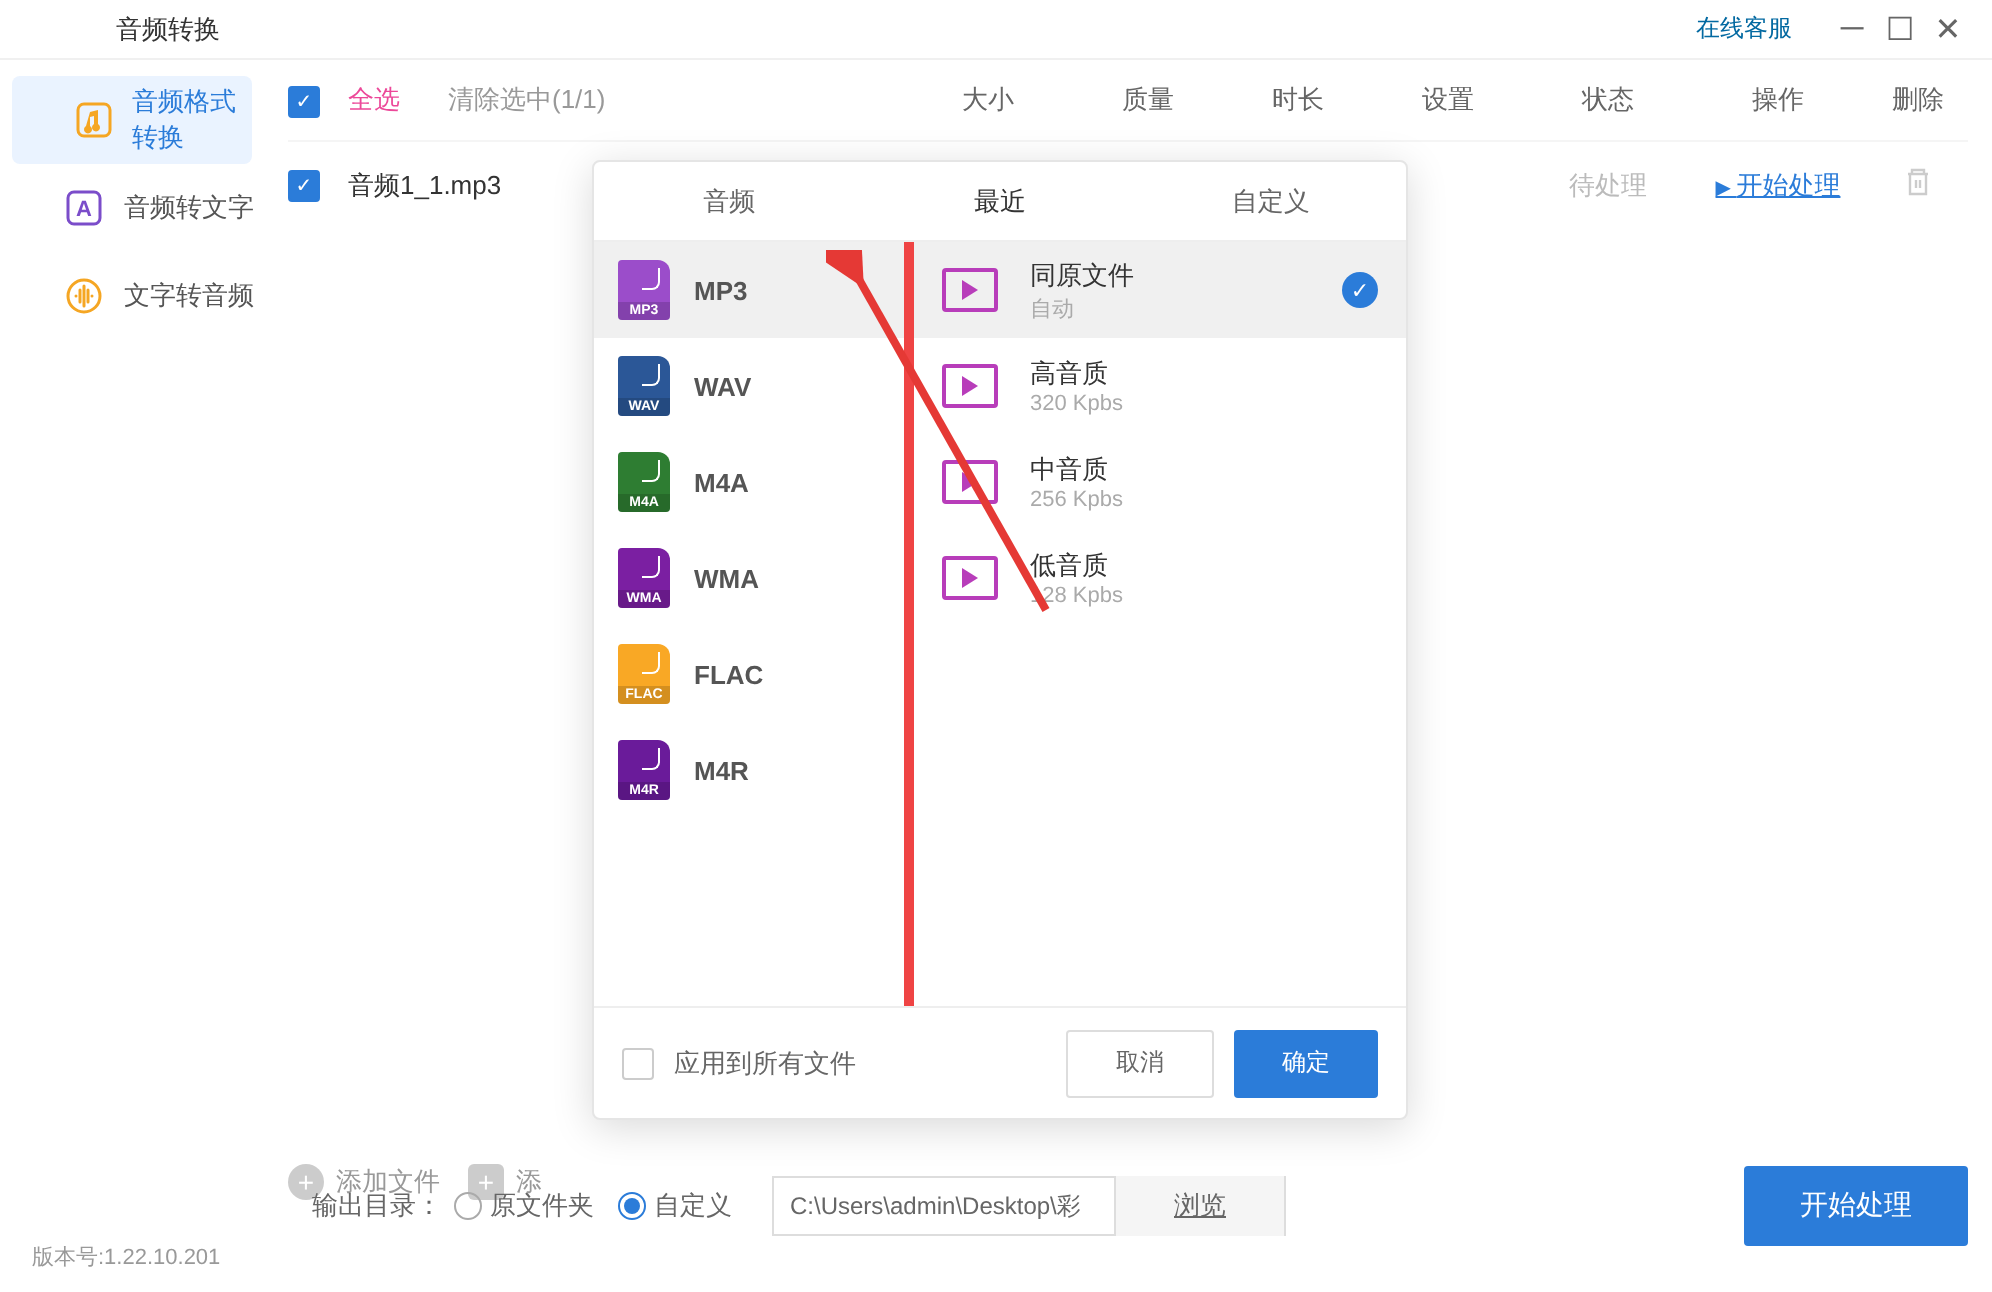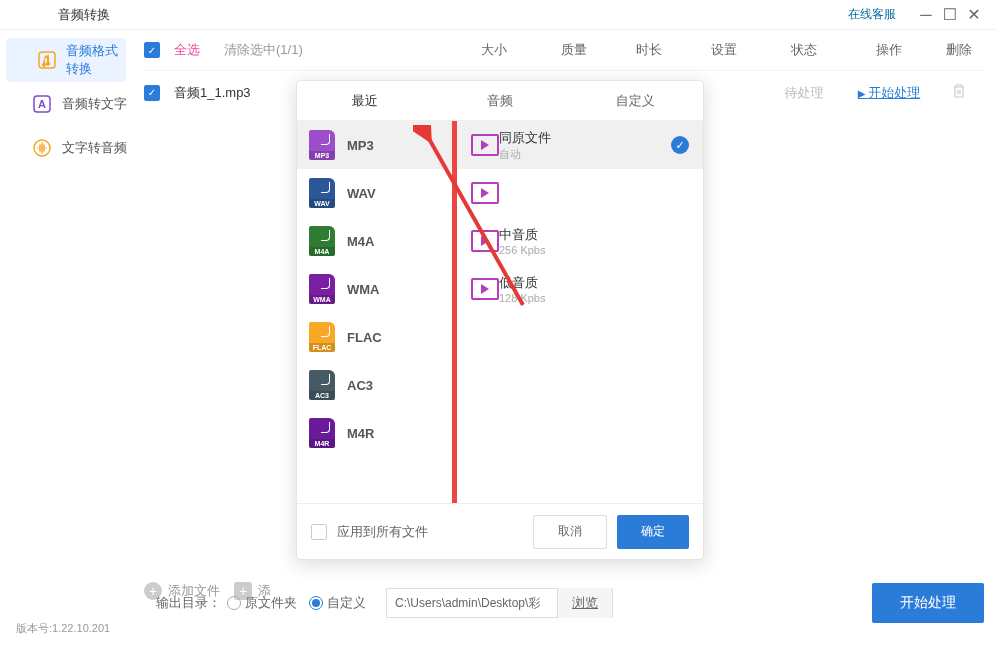--- a/index.html
+++ b/index.html
@@ -48,39 +48,39 @@
     .plus-square { width: 18px; height: 18px; border-radius: 3px; background: #ccc; color: #fff; display: flex; align-items: center; justify-content: center; font-size: 14px; }
     
     .output-bar { position: absolute; bottom: 28px; left: 156px; right: 12px; display: flex; align-items: center; font-size: 13px; color: #666; }
     .output-label { margin-right: 6px; }
     .radio { width: 14px; height: 14px; border: 1px solid #aaa; border-radius: 50%; margin-right: 4px; display: inline-flex; align-items: center; justify-content: center; }
     .radio.checked { border-color: #2b7cd9; }
     .radio.checked::after { content: ""; width: 8px; height: 8px; background: #2b7cd9; border-radius: 50%; }
     .radio-opt { display: flex; align-items: center; margin-right: 12px; cursor: pointer; }
     .path-box { border: 1px solid #ddd; height: 30px; display: flex; align-items: center; margin-left: 8px; }
     .path-input { width: 170px; padding: 0 8px; font-size: 12px; color: #666; overflow: hidden; white-space: nowrap; }
-    .browse-btn { padding: 0 14px; height: 30px; background: #f5f5f5; display: flex; align-items: center; cursor: pointer; border-left: 1px solid #ddd; text-decoration: underline; }
+    .browse-btn { padding: 0 29px; height: 30px; background: #f5f5f5; display: flex; align-items: center; cursor: pointer; border-left: 1px solid #ddd; text-decoration: underline; }
     .start-all { position: absolute; right: 0; background: #2b7cd9; color: #fff; padding: 0 28px; height: 40px; display: flex; align-items: center; border-radius: 2px; cursor: pointer; font-size: 14px; }
     
     .version { position: absolute; bottom: 10px; left: 16px; font-size: 11px; color: #999; }
     
     
     .popup { position: absolute; top: 80px; left: 296px; width: 408px; height: 480px; background: #fff; border: 1px solid #e5e5e5; box-shadow: 0 4px 20px rgba(0,0,0,0.15); border-radius: 4px; display: flex; flex-direction: column; }
     .popup-tabs { height: 40px; display: flex; border-bottom: 1px solid #eee; }
     .popup-tab { flex: 1; display: flex; align-items: center; justify-content: center; font-size: 13px; color: #666; cursor: pointer; }
     .popup-tab.active { color: #333; font-weight: 500; }
     .popup-body { flex: 1; display: flex; overflow: hidden; }
     .format-col { width: 160px; overflow-y: auto; border-right: 5px solid #ef4444; font-weight: bold; }
     .format-item { height: 48px; display: flex; align-items: center; padding-left: 12px; cursor: pointer; gap: 12px; font-size: 13px; color: #555; }
     .format-item.selected { background: #f0f0f0; }
     .file-badge { width: 26px; height: 30px; border-radius: 2px 6px 2px 2px; position: relative; display: flex; align-items: flex-end; justify-content: center; }
     .file-badge::before { content: ""; position: absolute; top: 4px; right: 5px; width: 8px; height: 10px; border: 1.5px solid #fff; border-left: none; border-top: none; border-radius: 0 0 4px 0; }
     .file-badge-label { background: rgba(0,0,0,0.15); color: #fff; font-size: 7px; padding: 1px 2px; width: 100%; text-align: center; border-radius: 0 0 2px 2px; }
     .quality-col { flex: 1; }
-    .quality-item { height: 48px; display: flex; align-items: center; padding: 0 14px; cursor: pointer; gap: 0; font-size: 13px; }
+    .quality-item { height: 48px; display: flex; align-items: center; padding: 0 14px; cursor: pointer; gap: 16px; font-size: 13px; }
     .quality-item.selected { background: #f0f0f0; }
     .vid-icon { width: 28px; height: 22px; border: 2px solid #b83dba; border-radius: 2px; position: relative; }
     .vid-icon::after { content: ""; position: absolute; left: 8px; top: 4px; border-left: 8px solid #b83dba; border-top: 5px solid transparent; border-bottom: 5px solid transparent; }
     .quality-text { flex: 1; }
     .quality-name { color: #333; }
     .quality-sub { color: #aaa; font-size: 11px; }
     .check-circle { width: 18px; height: 18px; background: #2b7cd9; border-radius: 50%; color: #fff; display: flex; align-items: center; justify-content: center; font-size: 11px; }
     
     .popup-footer { height: 56px; border-top: 1px solid #eee; display: flex; align-items: center; padding: 0 14px; gap: 10px; }
     .apply-check { width: 16px; height: 16px; border: 1px solid #ccc; border-radius: 2px; }
@@ -192,22 +192,22 @@
     <div class="path-input">C:\Users\admin\Desktop\彩</div>
     <div class="browse-btn">浏览</div>
   </div>
   <div class="start-all">开始处理</div>
 </div>
 
 <div class="version">版本号:1.22.10.201</div>
 
 <div class="popup">
   <div class="popup-tabs">
+    <div class="popup-tab">音频</div>
     <div class="popup-tab active">最近</div>
-    <div class="popup-tab">音频</div>
     <div class="popup-tab">自定义</div>
   </div>
   <div class="popup-body">
     <div class="format-col" id="format-col">
         <div class="format-item selected">
           <div class="file-badge" style="background:#9b4dca">
             <div class="file-badge-label">MP3</div>
           </div>
           <span>MP3</span>
         </div>
@@ -229,43 +229,41 @@
           </div>
           <span>WMA</span>
         </div>
         <div class="format-item">
           <div class="file-badge" style="background:#f9a825">
             <div class="file-badge-label">FLAC</div>
           </div>
           <span>FLAC</span>
         </div>
         <div class="format-item">
-          <div class="file-badge" style="background:#455a64">
-            <div class="file-badge-label">AC3</div>
-          </div>
-          <span>AC3</span>
-        </div>
-        <div class="format-item">
           <div class="file-badge" style="background:#6a1b9a">
             <div class="file-badge-label">M4R</div>
           </div>
           <span>M4R</span>
         </div>
       </div>
     <div class="quality-col" id="quality-col">
         <div class="quality-item selected">
           <div class="vid-icon"></div>
           <div class="quality-text">
             <div class="quality-name">同原文件</div>
             <div class="quality-sub">自动</div>
           </div>
           <div class="check-circle">✓</div>
         </div>
         <div class="quality-item">
           <div class="vid-icon"></div>
+          <div class="quality-text">
+            <div class="quality-name">高音质</div>
+            <div class="quality-sub">320 Kpbs</div>
+          </div>
         </div>
         <div class="quality-item">
           <div class="vid-icon"></div>
           <div class="quality-text">
             <div class="quality-name">中音质</div>
             <div class="quality-sub">256 Kpbs</div>
           </div>
         </div>
         <div class="quality-item">
           <div class="vid-icon"></div>

